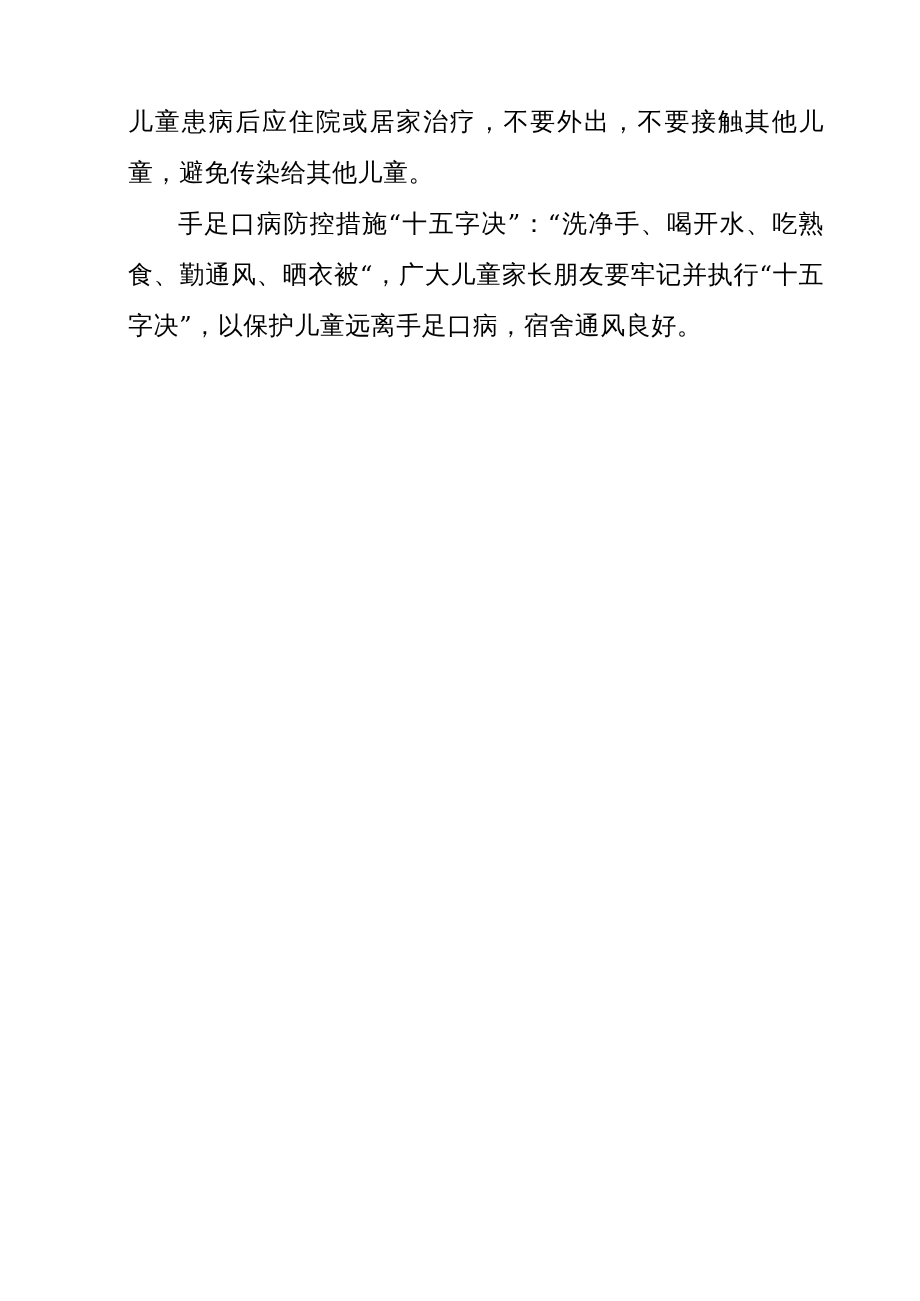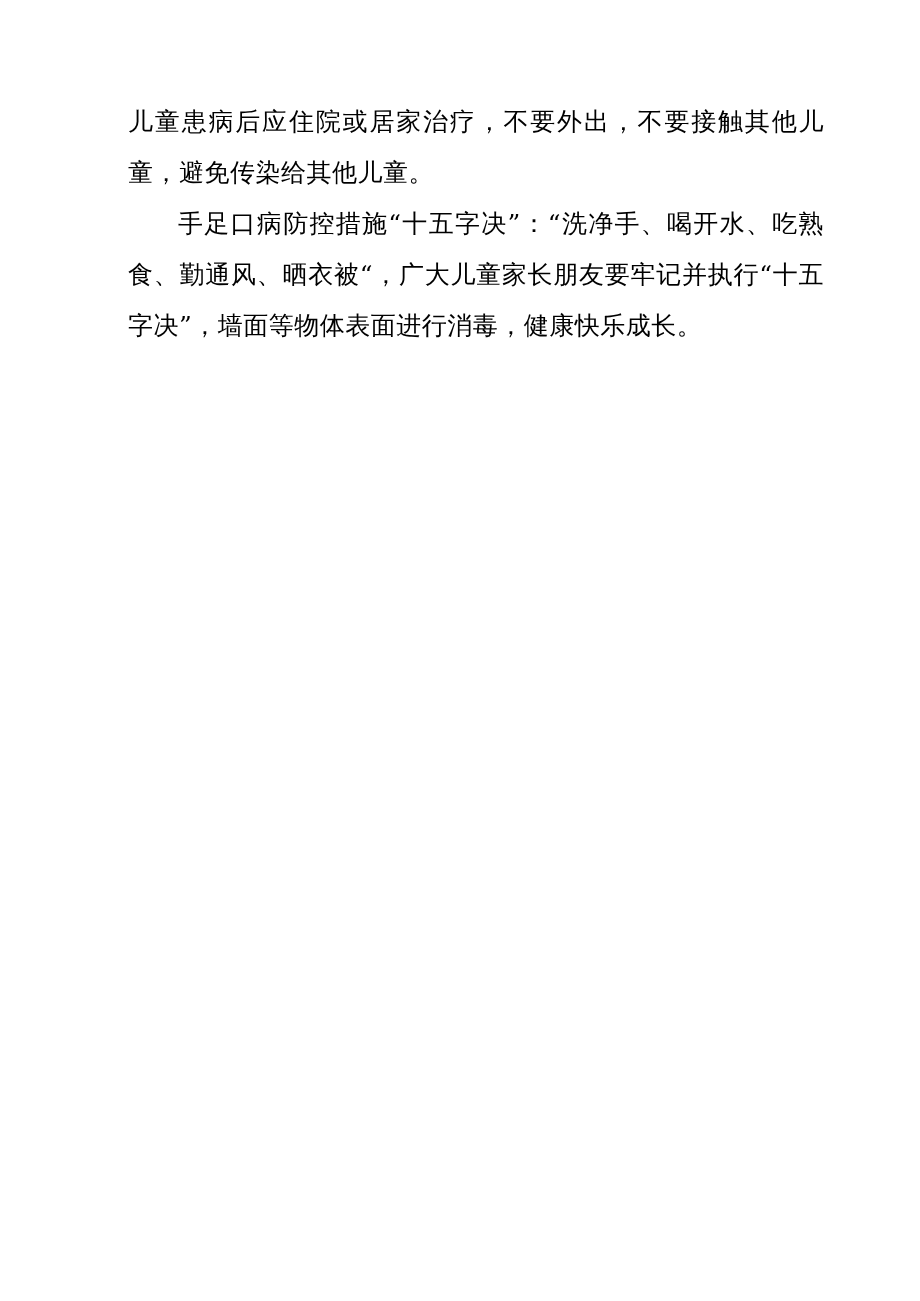--- a/index.html
+++ b/index.html
@@ -37,15 +37,15 @@
   .para.indent {
     text-indent: 50px;
   }
 </style>
 </head>
 <body>
 
 <div class="page">
   <div class="doc-body">
     <p class="para">儿童患病后应住院或居家治疗，不要外出，不要接触其他儿童，避免传染给其他儿童。</p>
-    <p class="para indent">手足口病防控措施“十五字决”：“洗净手、喝开水、吃熟食、勤通风、晒衣被“，广大儿童家长朋友要牢记并执行“十五字决”，墙面等物体表面进行消毒，健康快乐成长。</p>
+    <p class="para indent">手足口病防控措施“十五字决”：“洗净手、喝开水、吃熟食、勤通风、晒衣被“，广大儿童家长朋友要牢记并执行“十五字决”，以保护儿童远离手足口病，宿舍通风良好。</p>
   </div>
 </div>
 
 </body></html>

